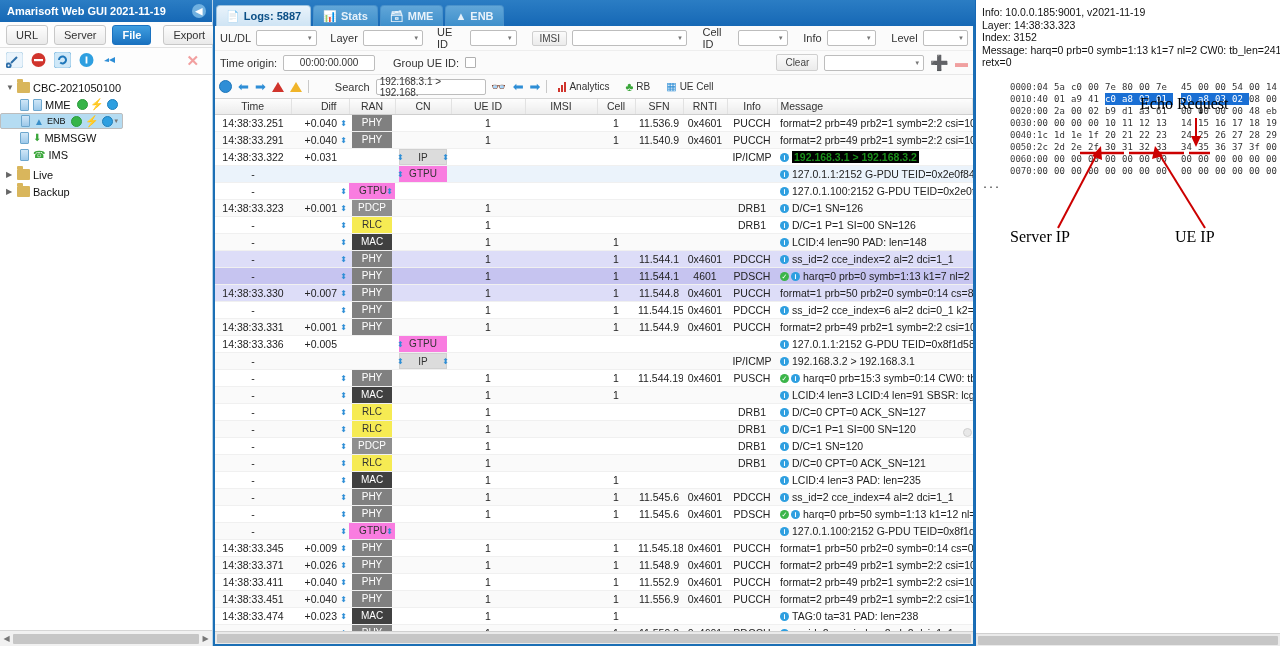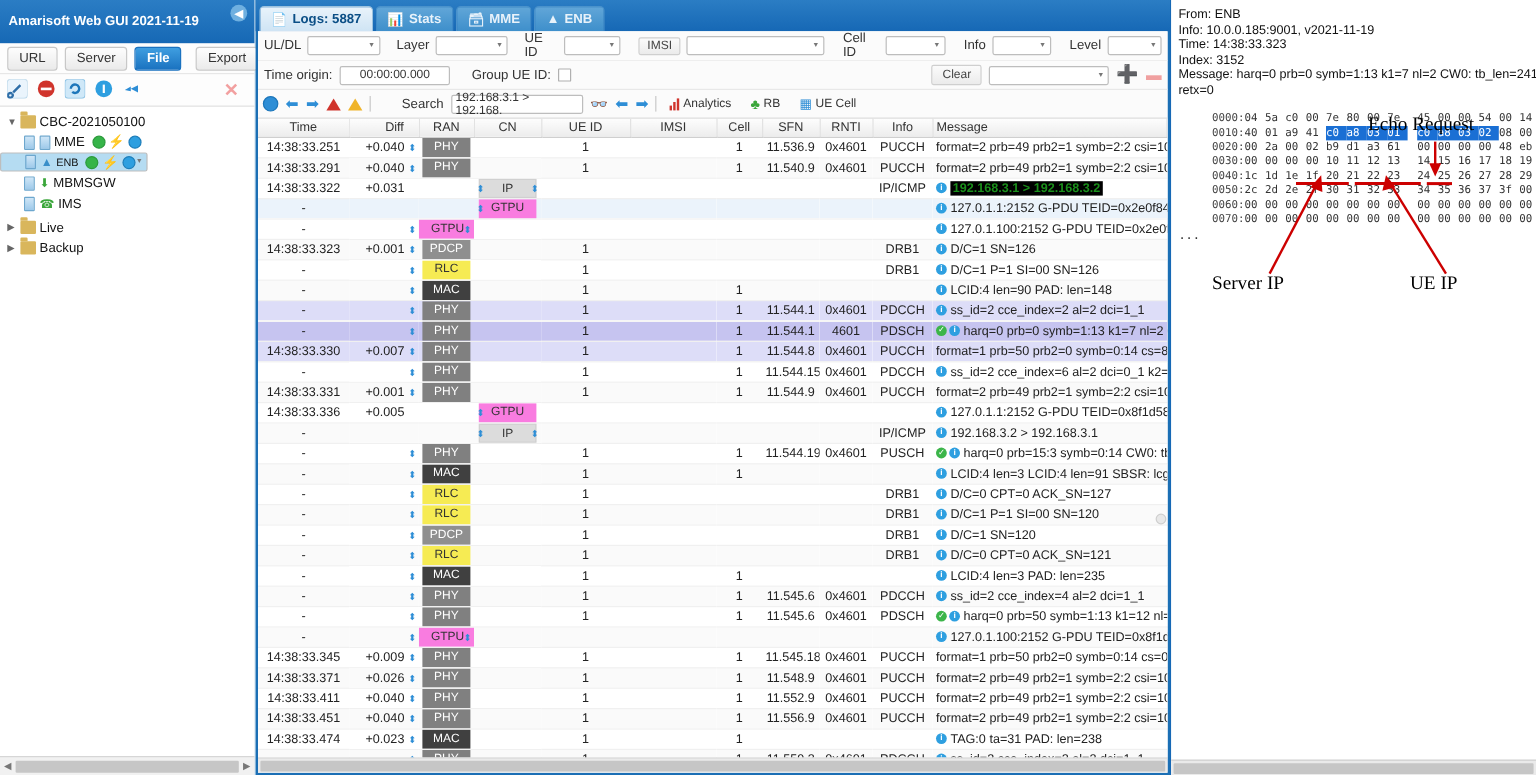--- a/index.html
+++ b/index.html
@@ -14,21 +14,21 @@
   #app { position: relative; width: 1280px; height: 646px; display: flex; }
 
   
   #sidebar {
     width: 213px; height: 646px;
     background: #ffffff;
     display: flex; flex-direction: column;
     border-right: 1px solid #b8d3e8;
   }
   .sb-title {
-    height: 36px;
+    height: 22px;
     background: linear-gradient(#2b7dc4, #1668b5);
     color: #ffffff;
     font-weight: bold;
     font-size: 11px;
     display: flex; align-items: center;
     padding-left: 7px;
     letter-spacing: 0px;
     position: relative;
   }
   .sb-collapse {
@@ -1054,23 +1054,22 @@
       </div>
 
       <div class="bottomscroll">
         <span class="thumb"></span>
       </div>
     </div>
   </div>
 
   <div id="right">
     <div class="detail">
-      <div class="ln">From: ENB</div>
       <div class="ln">Info: 10.0.0.185:9001, v2021-11-19</div>
-      <div class="ln">Time: 14:38:33.323</div>
+      <div class="ln">Layer: 14:38:33.323</div>
       <div class="ln">Index: 3152</div>
       <div class="ln">Message: harq=0 prb=0 symb=1:13 k1=7 nl=2 CW0: tb_len=241 mod=8 rv_id</div>
       <div class="ln">retx=0</div>
       <div style="height:8px"></div>
       <div class="hexarea" id="hex-area"><div class="hexline"><span class="hex-off">0000:</span><span><span class="hex-b">04</span><span class="hex-b">5a</span><span class="hex-b">c0</span><span class="hex-b">00</span><span class="hex-b">7e</span><span class="hex-b">80</span><span class="hex-b">00</span><span class="hex-b">7e</span><span class="hex-gap"></span><span class="hex-b">45</span><span class="hex-b">00</span><span class="hex-b">00</span><span class="hex-b">54</span><span class="hex-b">00</span><span class="hex-b">14</span><span class="hex-b">40</span><span class="hex-b">00</span></span></div><div class="hexline"><span class="hex-off">0010:</span><span><span class="hex-b">40</span><span class="hex-b">01</span><span class="hex-b">a9</span><span class="hex-b">41</span><span class="hex-b hl-sel">c0</span><span class="hex-b hl-sel">a8</span><span class="hex-b hl-sel">03</span><span class="hex-b hl-sel">01</span><span class="hex-gap"></span><span class="hex-b hl-sel">c0</span><span class="hex-b hl-sel">a8</span><span class="hex-b hl-sel">03</span><span class="hex-b hl-sel">02</span><span class="hex-b">08</span><span class="hex-b">00</span><span class="hex-b">8e</span><span class="hex-b">d9</span></span></div><div class="hexline"><span class="hex-off">0020:</span><span><span class="hex-b">00</span><span class="hex-b">2a</span><span class="hex-b">00</span><span class="hex-b">02</span><span class="hex-b">b9</span><span class="hex-b">d1</span><span class="hex-b">a3</span><span class="hex-b">61</span><span class="hex-gap"></span><span class="hex-b">00</span><span class="hex-b">00</span><span class="hex-b">00</span><span class="hex-b">00</span><span class="hex-b">48</span><span class="hex-b">eb</span><span class="hex-b">04</span><span class="hex-b">00</span></span></div><div class="hexline"><span class="hex-off">0030:</span><span><span class="hex-b">00</span><span class="hex-b">00</span><span class="hex-b">00</span><span class="hex-b">00</span><span class="hex-b">10</span><span class="hex-b">11</span><span class="hex-b">12</span><span class="hex-b">13</span><span class="hex-gap"></span><span class="hex-b">14</span><span class="hex-b">15</span><span class="hex-b">16</span><span class="hex-b">17</span><span class="hex-b">18</span><span class="hex-b">19</span><span class="hex-b">1a</span><span class="hex-b">1b</span></span></div><div class="hexline"><span class="hex-off">0040:</span><span><span class="hex-b">1c</span><span class="hex-b">1d</span><span class="hex-b">1e</span><span class="hex-b">1f</span><span class="hex-b">20</span><span class="hex-b">21</span><span class="hex-b">22</span><span class="hex-b">23</span><span class="hex-gap"></span><span class="hex-b">24</span><span class="hex-b">25</span><span class="hex-b">26</span><span class="hex-b">27</span><span class="hex-b">28</span><span class="hex-b">29</span><span class="hex-b">2a</span><span class="hex-b">2b</span></span></div><div class="hexline"><span class="hex-off">0050:</span><span><span class="hex-b">2c</span><span class="hex-b">2d</span><span class="hex-b">2e</span><span class="hex-b">2f</span><span class="hex-b">30</span><span class="hex-b">31</span><span class="hex-b">32</span><span class="hex-b">33</span><span class="hex-gap"></span><span class="hex-b">34</span><span class="hex-b">35</span><span class="hex-b">36</span><span class="hex-b">37</span><span class="hex-b">3f</span><span class="hex-b">00</span><span class="hex-b">00</span><span class="hex-b">00</span></span></div><div class="hexline"><span class="hex-off">0060:</span><span><span class="hex-b">00</span><span class="hex-b">00</span><span class="hex-b">00</span><span class="hex-b">00</span><span class="hex-b">00</span><span class="hex-b">00</span><span class="hex-b">00</span><span class="hex-b">00</span><span class="hex-gap"></span><span class="hex-b">00</span><span class="hex-b">00</span><span class="hex-b">00</span><span class="hex-b">00</span><span class="hex-b">00</span><span class="hex-b">00</span><span class="hex-b">00</span><span class="hex-b">00</span></span></div><div class="hexline"><span class="hex-off">0070:</span><span><span class="hex-b">00</span><span class="hex-b">00</span><span class="hex-b">00</span><span class="hex-b">00</span><span class="hex-b">00</span><span class="hex-b">00</span><span class="hex-b">00</span><span class="hex-b">00</span><span class="hex-gap"></span><span class="hex-b">00</span><span class="hex-b">00</span><span class="hex-b">00</span><span class="hex-b">00</span><span class="hex-b">00</span><span class="hex-b">00</span><span class="hex-b">00</span><span class="hex-b">00</span></span></div></div>
       <div style="font-family:'DejaVu Sans Mono',monospace;font-size:10px;color:#333;margin-top:2px;">...</div>
     </div>
     <div class="r-bottomscroll">
       <span class="thumb"></span>
     </div>

